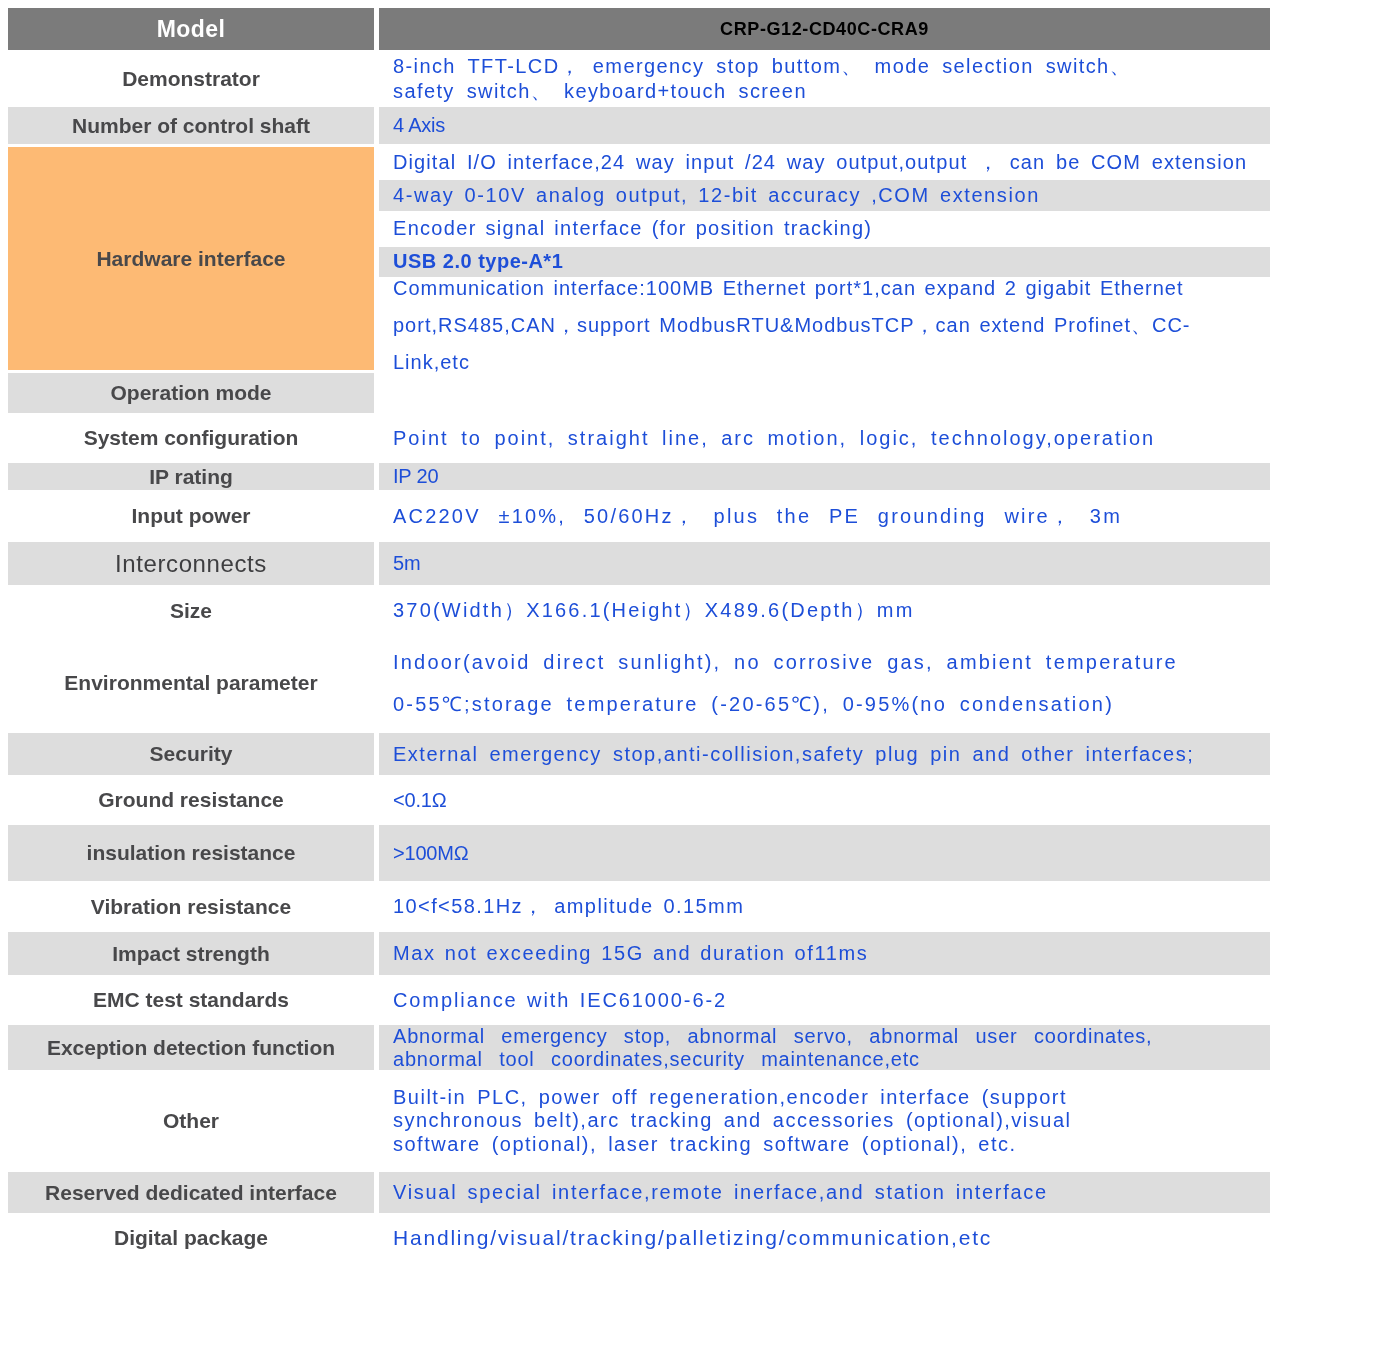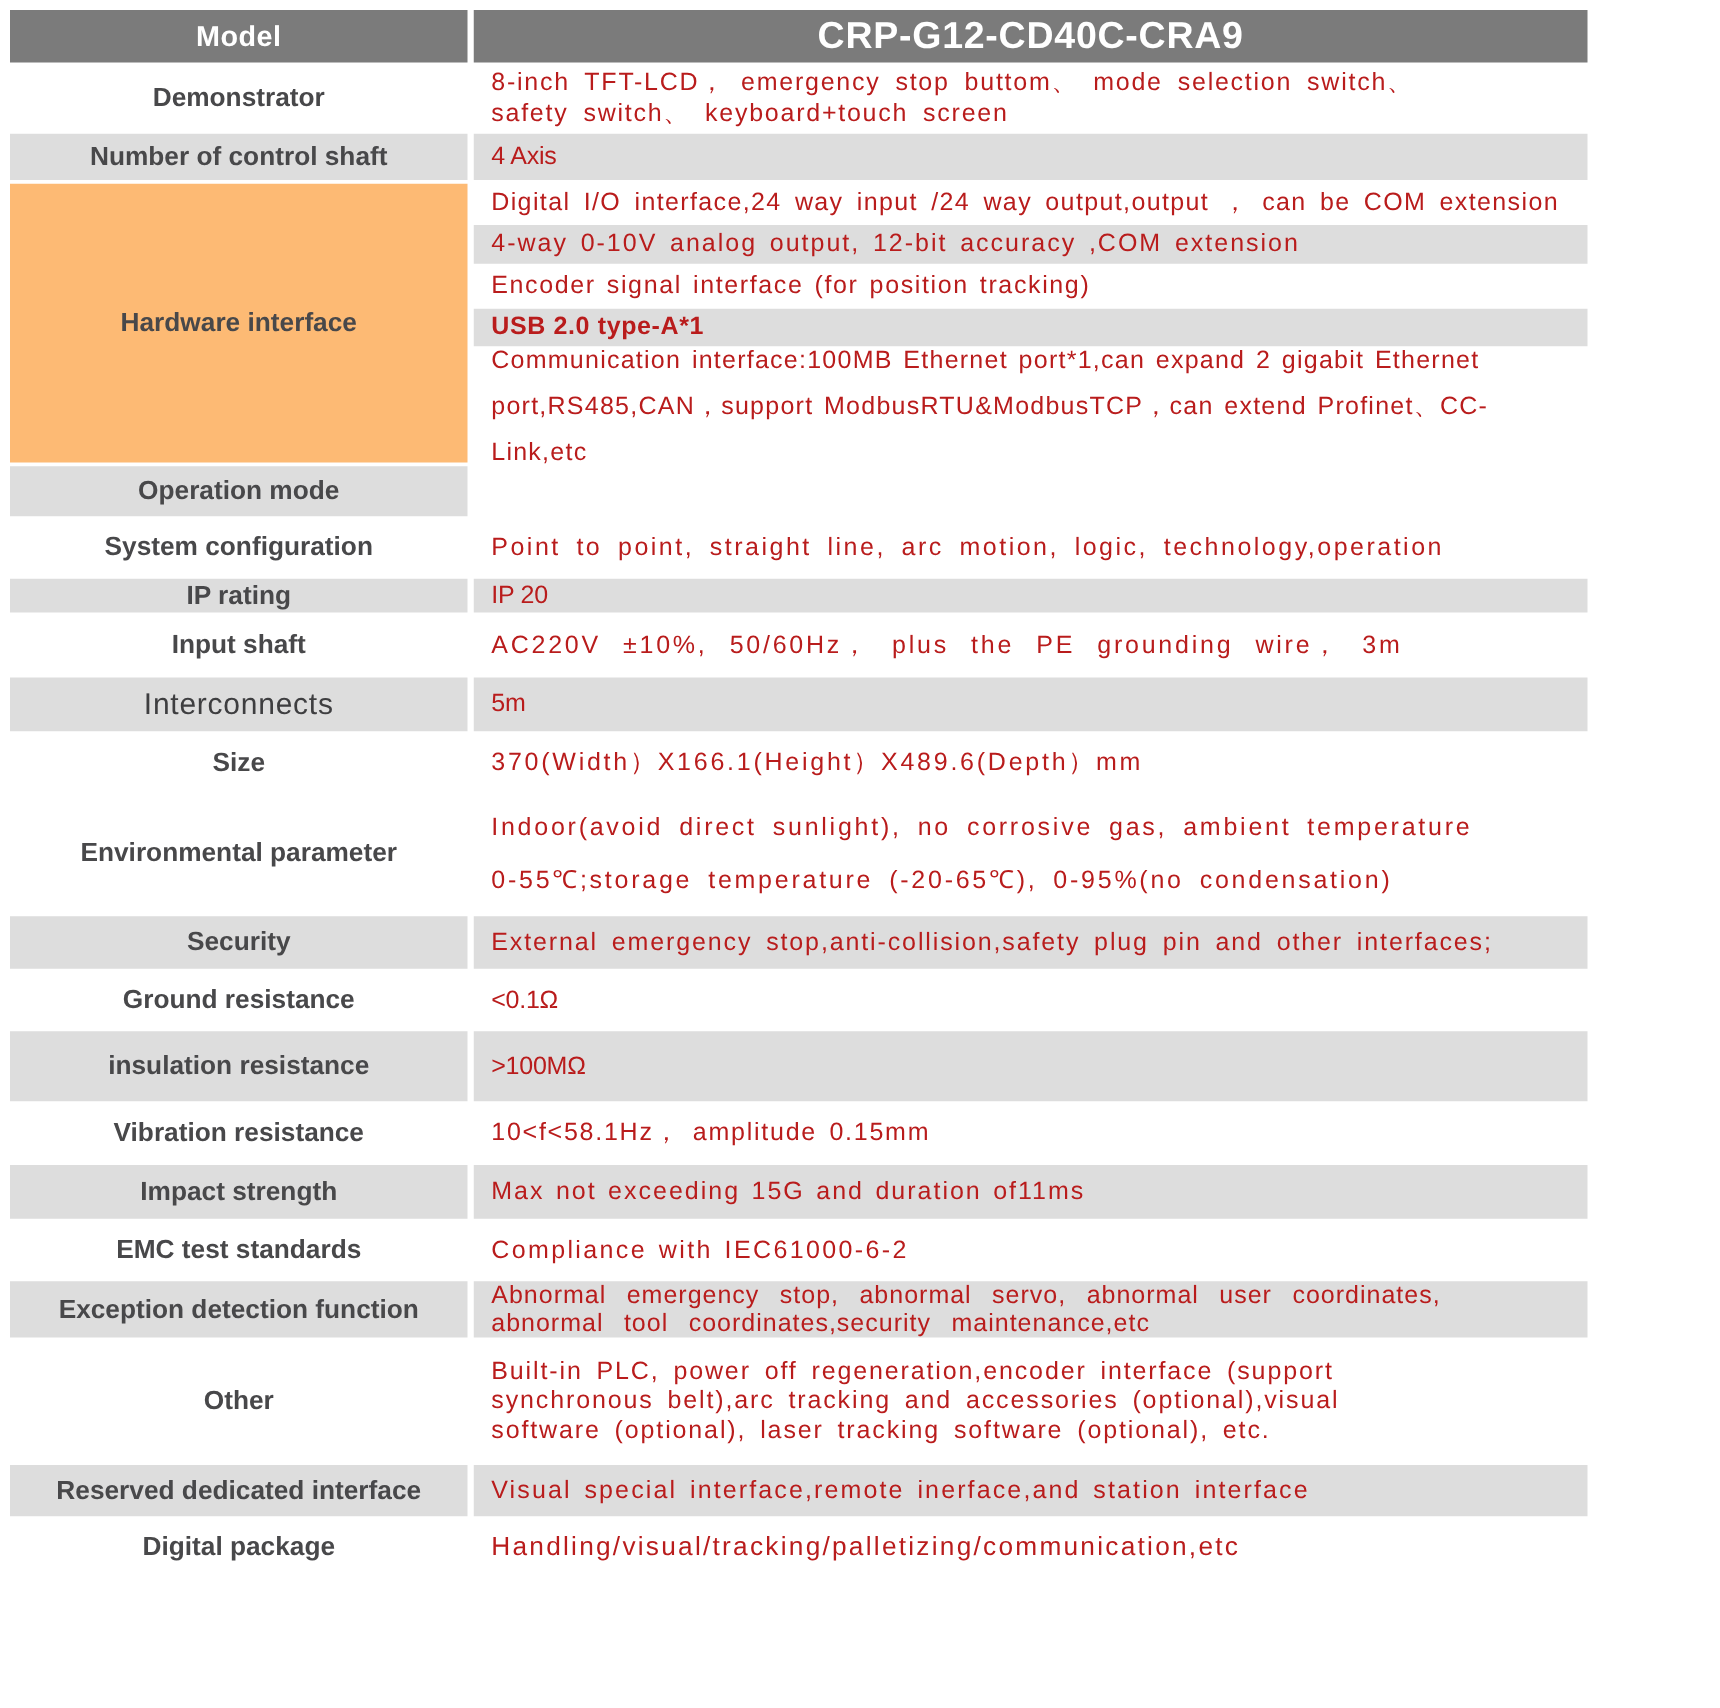--- a/index.html
+++ b/index.html
@@ -15,32 +15,32 @@
   .row{display:flex;column-gap:5px;}
   .cell{box-sizing:border-box;}
   .lbl{
     flex:0 0 366px;width:366px;
     display:flex;align-items:center;justify-content:center;
     text-align:center;font-weight:700;font-size:21px;color:#48484a;
   }
   .val{
     flex:1;display:flex;align-items:center;
     padding-left:14px;padding-right:8px;
-    font-size:20px;color:#b91c1c;letter-spacing:-0.2px;
+    font-size:20px;color:#1d4ed8;letter-spacing:-0.2px;
     white-space:pre-line;line-height:1.25;
   }
   .bg-dark{background:#7b7b7b;}
   .bg-gray{background:#dddddd;}
   .bg-white{background:#ffffff;}
   .bg-light{background:#fdba74;}
 
   
   .row-header{height:42px;}
   .row-header .lbl{font-size:23px;color:#ffffff;letter-spacing:0.4px;}
-  .row-header .val{justify-content:center;padding:14px;font-weight:700;font-size:30px;color:#ffffff;letter-spacing:0.6px;}
+  .row-header .val{justify-content:center;padding:14px;font-weight:700;font-size:18px;color:#000000;letter-spacing:0.6px;}
 
   
   .hw-vals{flex:1;display:flex;flex-direction:column;row-gap:3px;}
   .hw-vals .val{width:100%;}
   .hw-v1{height:46px;}
   .hw-v2{height:43px;}
   .hw-v3{height:44px;}
   .hw-v4{height:42px;font-weight:bold;}
   .hw-v5{height:90px;line-height:1.85;}
 
@@ -129,21 +129,21 @@
     <div class="cell lbl bg-white">System configuration</div>
     <div class="cell val bg-white">Point to point, straight line, arc motion, logic, technology,operation</div>
   </div>
 
   <div class="row row-ip">
     <div class="cell lbl bg-gray">IP rating</div>
     <div class="cell val bg-gray">IP 20</div>
   </div>
 
   <div class="row row-input">
-    <div class="cell lbl bg-white">Input shaft</div>
+    <div class="cell lbl bg-white">Input power</div>
     <div class="cell val bg-white">AC220V ±10%, 50/60Hz， plus the PE grounding wire， 3m</div>
   </div>
 
   <div class="row row-inter">
     <div class="cell lbl bg-gray">Interconnects</div>
     <div class="cell val bg-gray">5m</div>
   </div>
 
   <div class="row row-size">
     <div class="cell lbl bg-white">Size</div>

